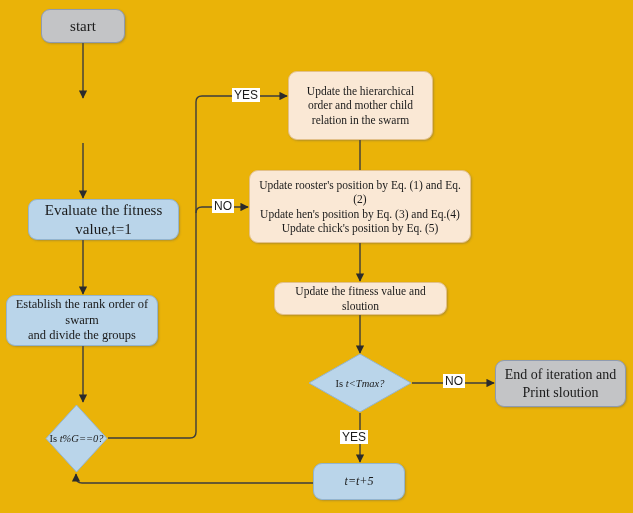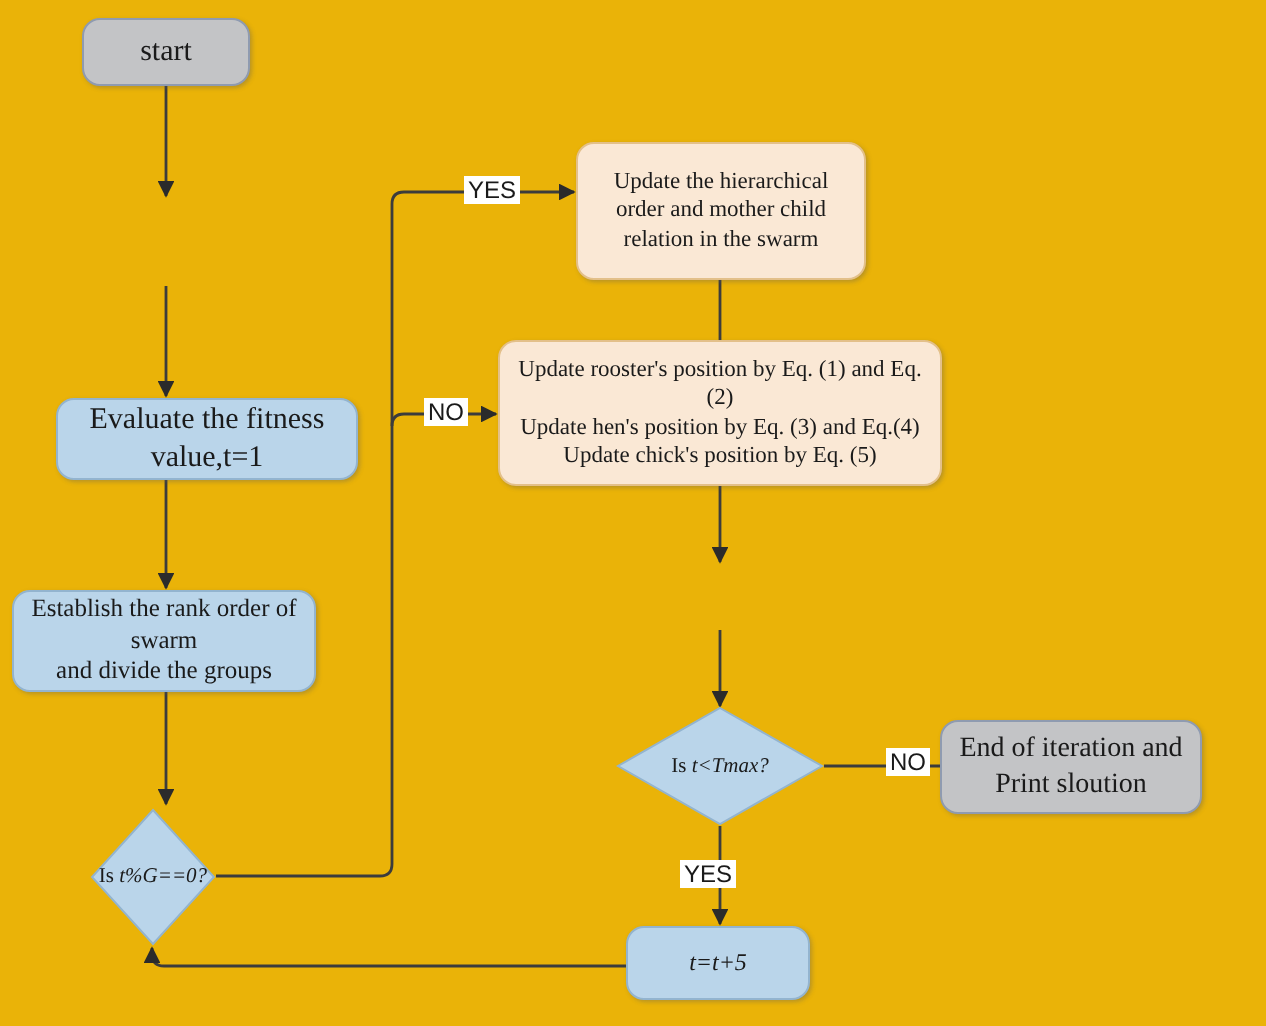--- a/index.html
+++ b/index.html
@@ -155,35 +155,38 @@
 order and mother child
 relation in the swarm</span>
   </div>
 
   <div class="node box update" style="left:249px; top:170px; width:222px; height:73px; font-size:11.5px;">
     <span class="node-text">Update rooster's position by Eq. (1) and Eq.(2)
 Update hen's position by Eq. (3) and Eq.(4)
 Update chick's position by Eq. (5)</span>
   </div>
 
+  <div class="node box update" style="left:274px; top:282px; width:173px; height:33px; font-size:11.5px;">
+    <span class="node-text">Update the fitness value and sloution</span>
+  </div>
 
   <div class="diamond-wrap" style="left:308px; top:353px; width:104px; height:60px;">
     <svg width="104" height="60" viewBox="0 0 104 60">
       <polygon points="52,1 103,30 52,59 1,30" fill="#bad5ea" stroke="#93b4cf" stroke-width="1"></polygon>
     </svg>
     <div class="diamond-label" style="font-size:10.5px;">
       <span><span>Is </span><span class="it">t&lt;Tmax?</span></span>
     </div>
   </div>
 
   <div class="node box process" style="left:313px; top:463px; width:92px; height:37px; font-size:12px;">
     <span class="node-text it">t=t+5</span>
   </div>
 
-  <div class="node box terminal" style="left:470px; top:360px; width:131px; height:47px; font-size:14px;">
+  <div class="node box terminal" style="left:495px; top:360px; width:131px; height:47px; font-size:14px;">
     <span class="node-text">End of iteration and
 Print sloution</span>
   </div>
 
   <span class="edge-label" style="left:232px; top:88px; font-size:12px;">YES</span>
   <span class="edge-label" style="left:212px; top:199px; font-size:12px;">NO</span>
   <span class="edge-label" style="left:443px; top:374px; font-size:12px;">NO</span>
   <span class="edge-label" style="left:340px; top:430px; font-size:12px;">YES</span>
 
 </div>

